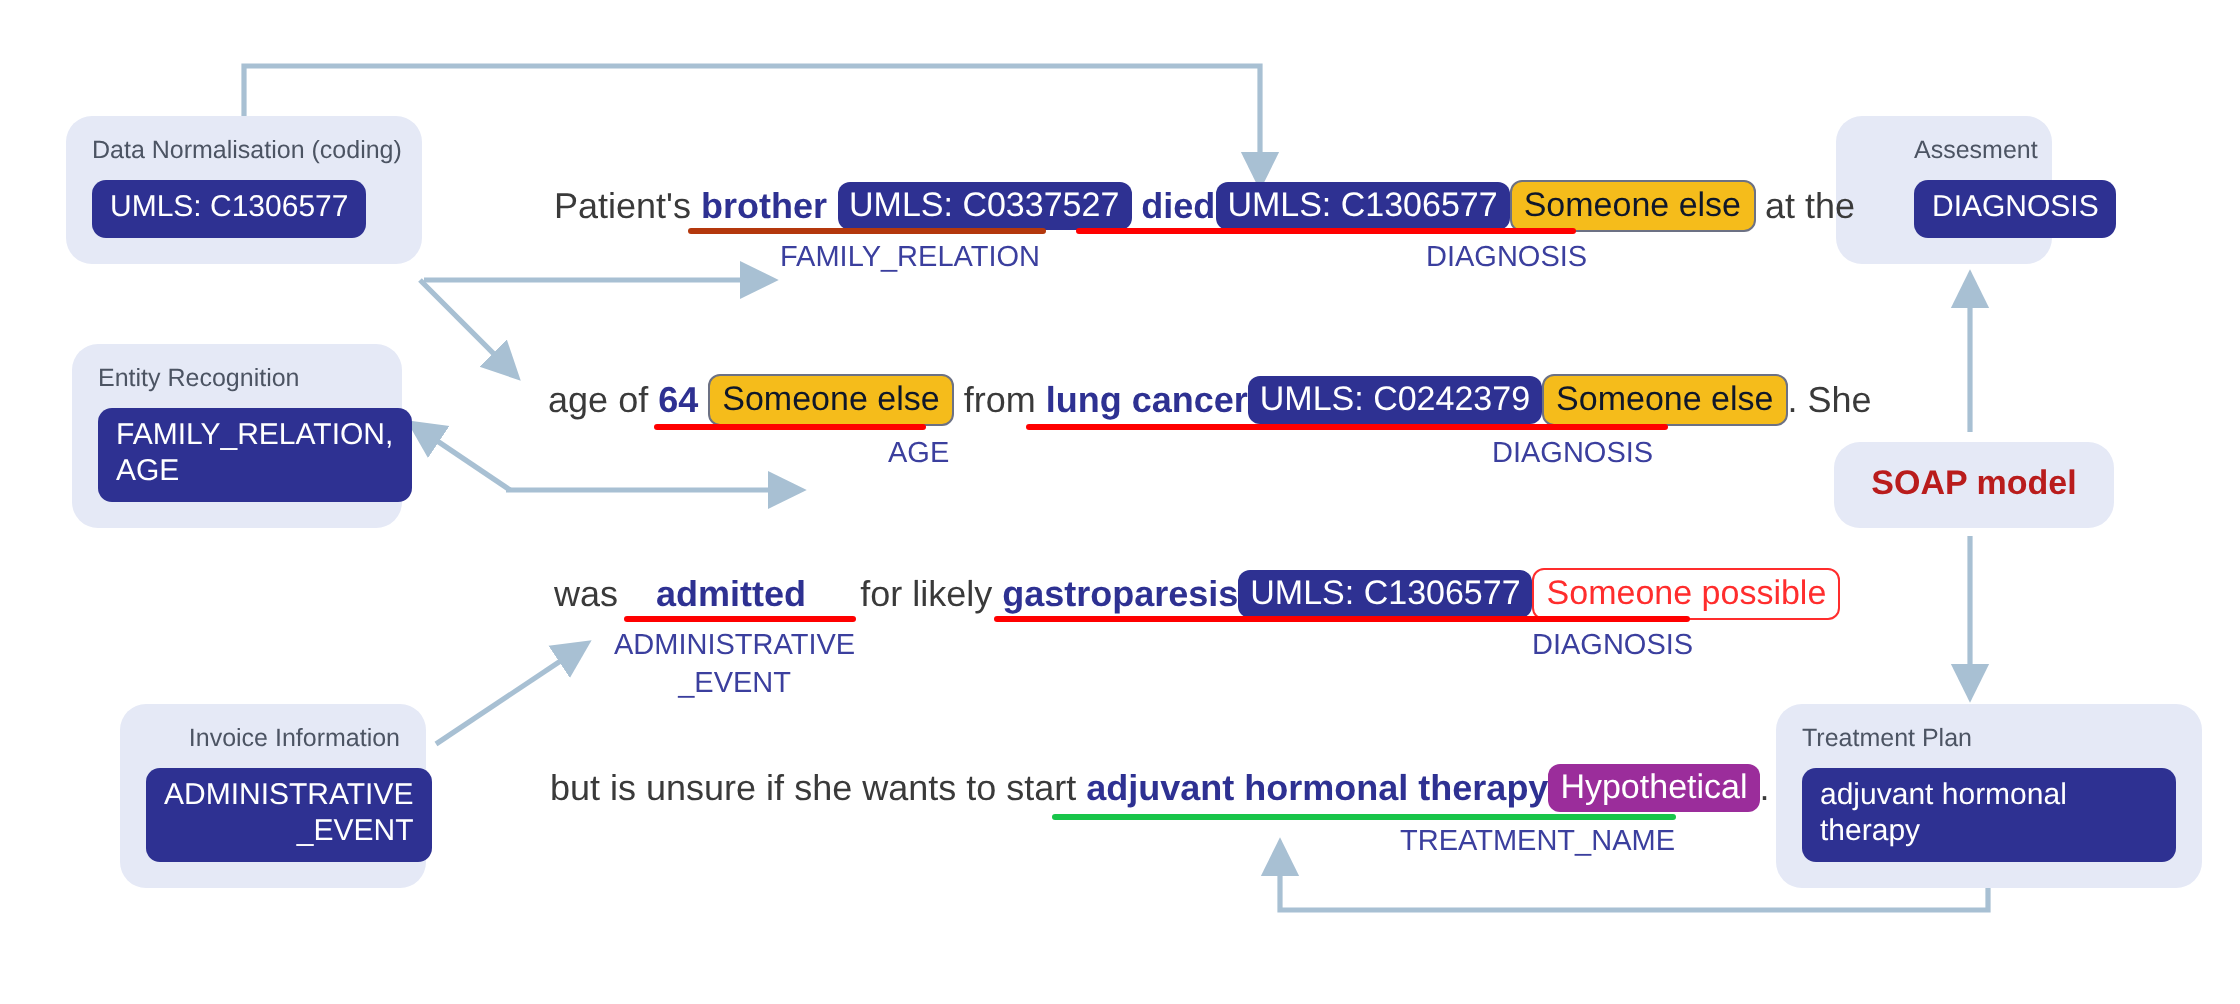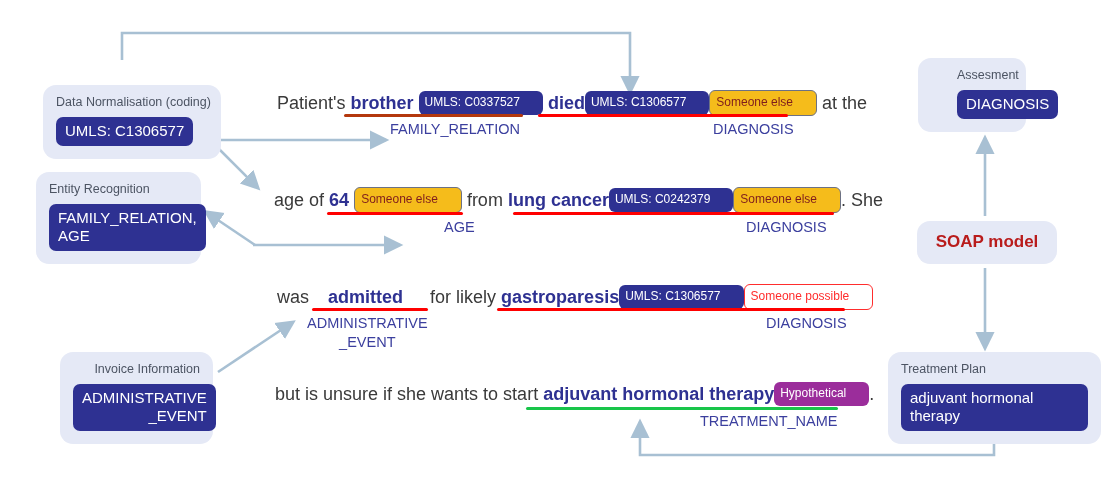--- a/index.html
+++ b/index.html
@@ -36,21 +36,21 @@
     display:inline-block;
     background:#2e3192;
     color:#ffffff;
     border-radius:7px;
     padding:5px 9px 6px 9px;
     font-size:15px;
     line-height:18px;
     white-space:pre-line;
   }
 
-  #panel-normalisation{left:43px;top:58px;width:178px;margin-top:27px;}
+  #panel-normalisation{left:33px;top:58px;width:178px;}
   #panel-entity{left:36px;top:172px;width:165px;}
   #panel-invoice{left:60px;top:352px;width:153px;text-align:right;}
   #panel-assessment{left:918px;top:58px;width:108px;padding-left:39px;}
   #panel-treatment{left:888px;top:352px;width:213px;}
 
   #soap-model{
     position:absolute;left:917px;top:221px;width:140px;
     background:#e5e9f6;border-radius:13px;
     text-align:center;
     padding:11px 0 12px 0;
@@ -65,28 +65,28 @@
   #line3{left:277px;top:285px;}
   #line4{left:275px;top:382px;}
 
   .tok{display:inline-block;vertical-align:baseline;}
   .ent{color:#2e3192;font-weight:bold;}
 
   .badge{
     display:inline-block;
     vertical-align:middle;
     border-radius:6px;
-    font-size:12px;
+    font-size:17px;
     line-height:17px;
-    padding:3px 23px 4px 6px;
+    padding:3px 6px 4px 6px;
     position:relative;
     top:-1px;
   }
   .badge-umls{background:#2e3192;color:#ffffff;}
-  .badge-someone{background:#f5bc1b;color:#7f1d1d;border:1.6px solid #6c7184;}
+  .badge-someone{background:#f5bc1b;color:#0f172a;border:1.6px solid #6c7184;}
   .badge-positive{background:#ffffff;color:#ff2d2d;border:1.6px solid #ff2d2d;}
   .badge-hypo{background:#9b2d9b;color:#ffffff;}
 
   
   .ul{position:absolute;height:3px;border-radius:2px;}
   .ul-brown{background:#b4380d;}
   .ul-red{background:#ff0000;}
   .ul-green{background:#18c54a;}
 
   

